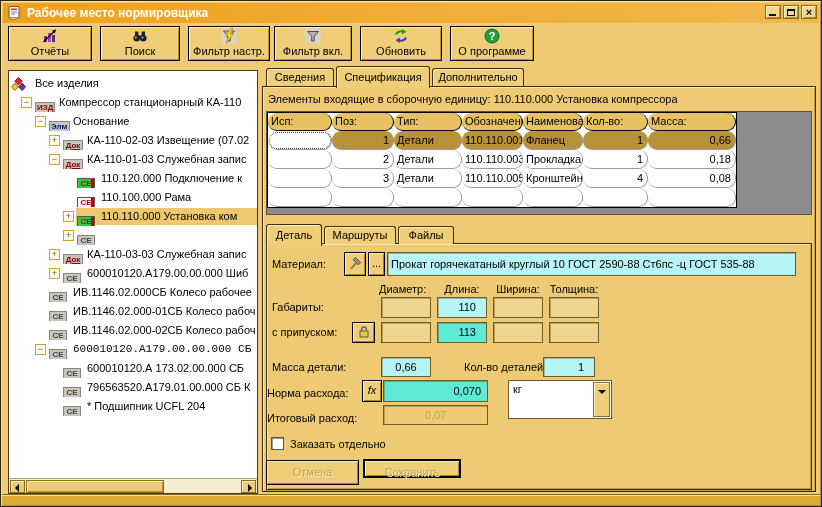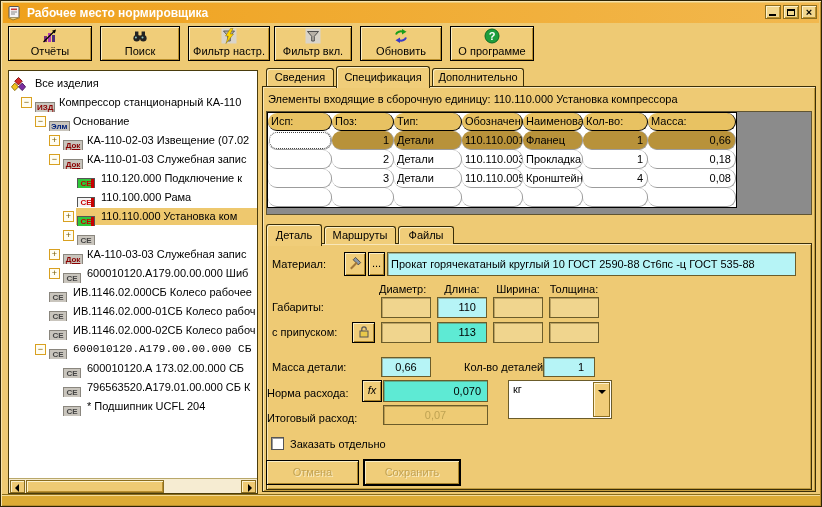--- a/index.html
+++ b/index.html
@@ -373,16 +373,16 @@
       </span>
   </div>
 
   <div class="lbl" style="left:267px;top:412px;">Итоговый расход:</div>
   <div class="field disabled c" style="left:383px;top:405px;width:105px;height:20px;">0,07</div>
 
   <div class="checkbox" style="left:271px;top:437px;"></div>
   <div class="lbl" style="left:290px;top:438px;">Заказать отдельно</div>
 
   <div class="btn" style="left:266px;top:460px;width:93px;height:25px;line-height:23px;">Отмена</div>
-  <div class="btn default" style="left:364px;top:460px;width:96px;height:25px;line-height:23px;">Сохранить</div>
+  <div class="btn default" style="left:364px;top:460px;width:96px;height:17px;line-height:23px;">Сохранить</div>
 
   <div class="statusbar"></div>
 </div>
 
 </body></html>

